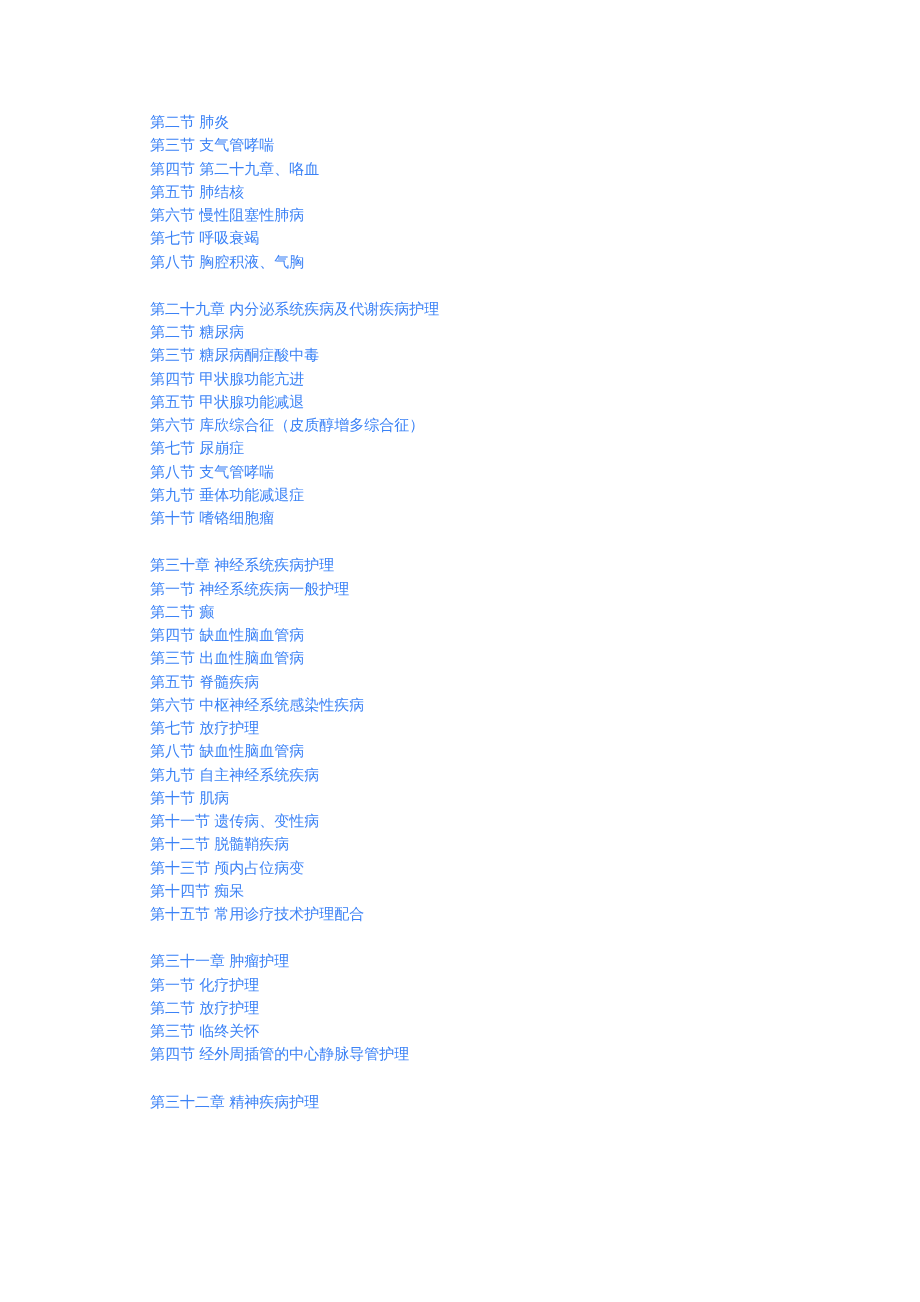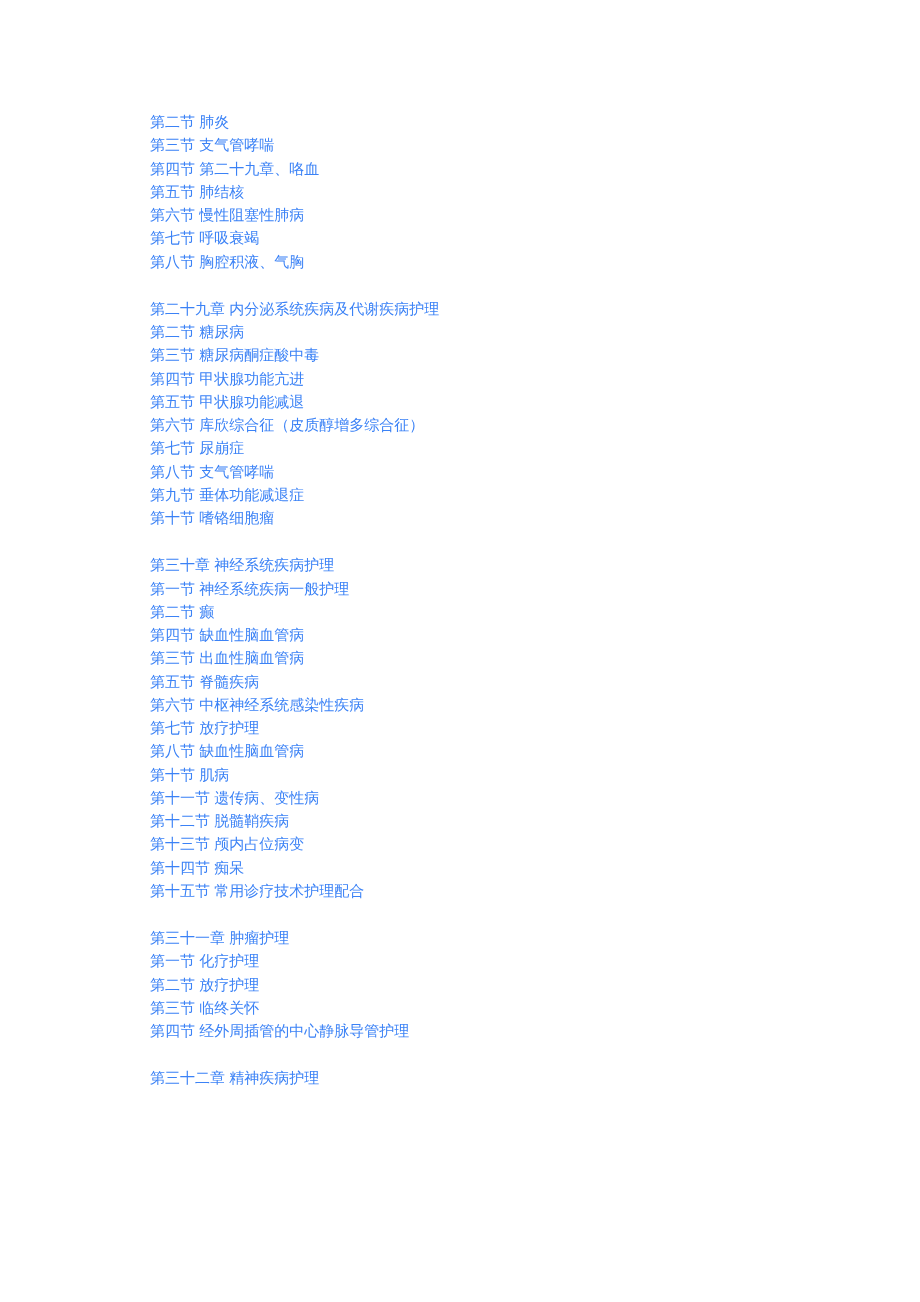--- a/index.html
+++ b/index.html
@@ -114,20 +114,23 @@
   <div class="line">
     <span class="label">第六节</span><span class="sep">  </span><span class="title">中枢神经系统感染性疾病</span>
   </div>
   <div class="line">
     <span class="label">第七节</span><span class="sep">  </span><span class="title">放疗护理</span>
   </div>
   <div class="line">
     <span class="label">第八节</span><span class="sep">  </span><span class="title">缺血性脑血管病</span>
   </div>
   <div class="line">
+    <span class="label">第九节</span><span class="sep">  </span><span class="title">自主神经系统疾病</span>
+  </div>
+  <div class="line">
     <span class="label">第十节</span><span class="sep">  </span><span class="title">肌病</span>
   </div>
   <div class="line">
     <span class="label">第十一节</span><span class="sep">  </span><span class="title">遗传病、变性病</span>
   </div>
   <div class="line">
     <span class="label">第十二节</span><span class="sep">  </span><span class="title">脱髓鞘疾病</span>
   </div>
   <div class="line">
     <span class="label">第十三节</span><span class="sep">  </span><span class="title">颅内占位病变</span>

